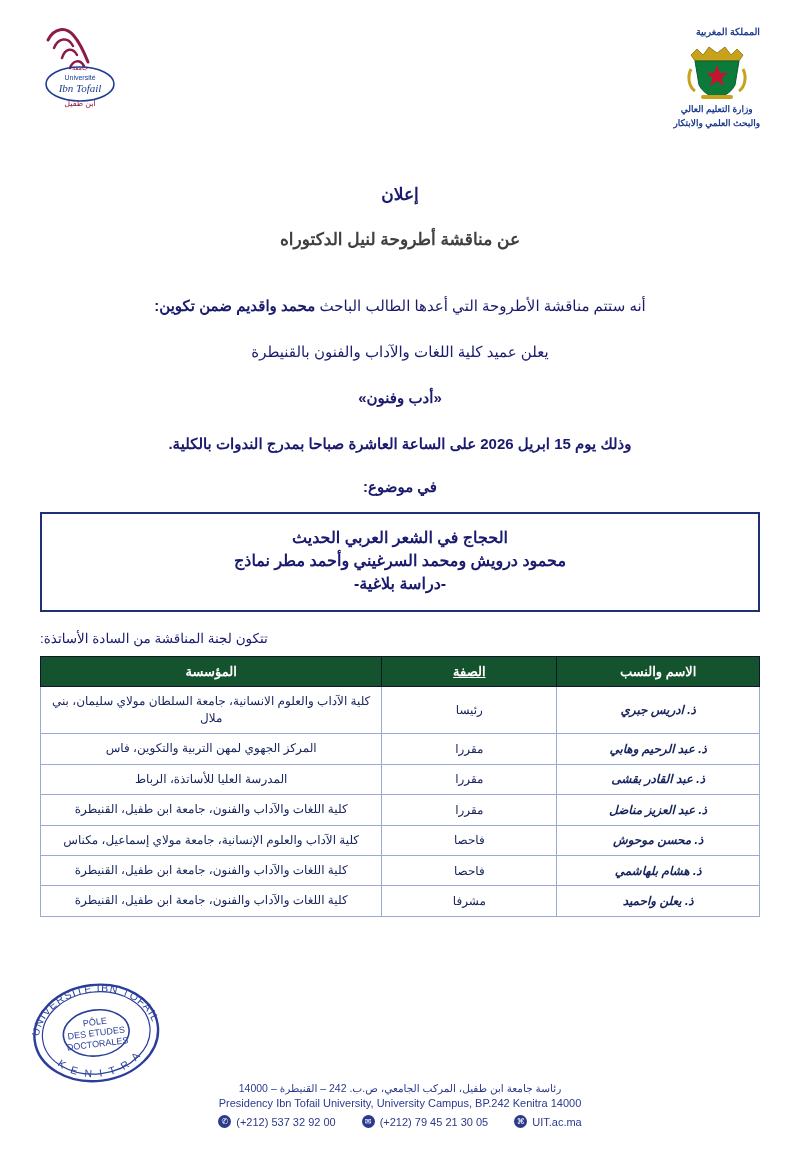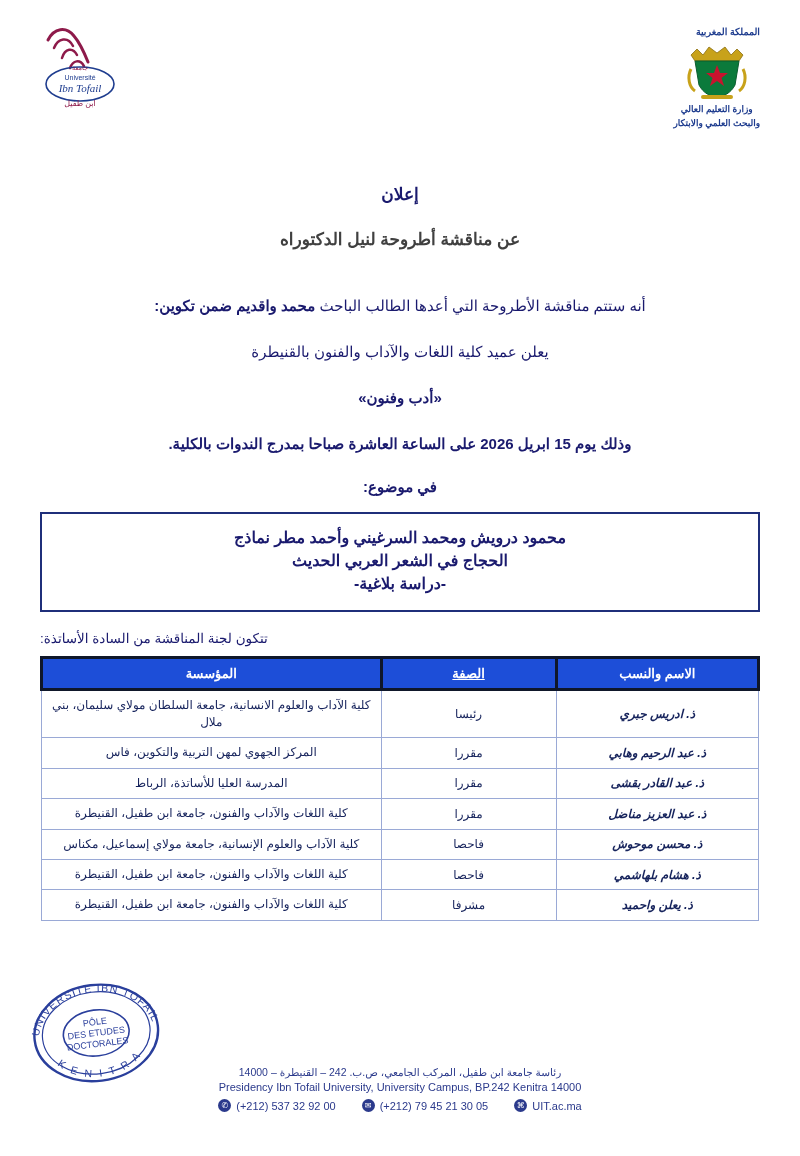--- a/index.html
+++ b/index.html
@@ -161,26 +161,26 @@
   }
 
   
   table.jury {
     width: 100%;
     border-collapse: collapse;
     direction: rtl;
     table-layout: fixed;
   }
   table.jury th {
-    background: #1d4ed8;
+    background: #14532d;
     color: #ffffff;
     font-size: 13px;
     font-weight: bold;
     padding: 7px 4px;
-    border: 3px solid #0f172a;
+    border: 1px solid #0f172a;
     text-align: center;
   }
   table.jury td {
     border: 1px solid #9aa9d6;
     font-size: 12px;
     color: #16235c;
     padding: 6px 8px;
     vertical-align: middle;
     background: #ffffff;
   }
@@ -211,21 +211,21 @@
     width: 155px;
     height: 112px;
     transform: rotate(-7deg);
   }
 
   
   .footer {
     position: absolute;
     left: 0;
     right: 0;
-    bottom: 44px;
+    bottom: 28px;
     text-align: center;
     color: #2b3a8c;
   }
   .footer .line-ar {
     direction: rtl;
     font-size: 10.5px;
     margin-bottom: 3px;
   }
   .footer .line-en {
     font-size: 11px;
@@ -306,22 +306,22 @@
     <div class="para">يعلن عميد كلية اللغات والآداب والفنون بالقنيطرة</div>
 
     <div class="para bold">«أدب وفنون»</div>
 
     <div class="para bold">وذلك يوم 15 ابريل 2026 على الساعة العاشرة صباحا بمدرج الندوات بالكلية.</div>
 
     <div class="subject-label">في موضوع:</div>
   </div>
 
   <div class="subject-box">
+    <div>الحجاج في الشعر العربي الحديث</div>
     <div>محمود درويش ومحمد السرغيني وأحمد مطر نماذج</div>
-    <div>الحجاج في الشعر العربي الحديث</div>
     <div>-دراسة بلاغية-</div>
   </div>
 
   <div class="jury-intro">تتكون لجنة المناقشة من السادة الأساتذة:</div>
 
   <table class="jury">
     <thead>
       <tr>
         <th class="col-name">الاسم والنسب</th>
         <th class="col-role">الصفة</th>

